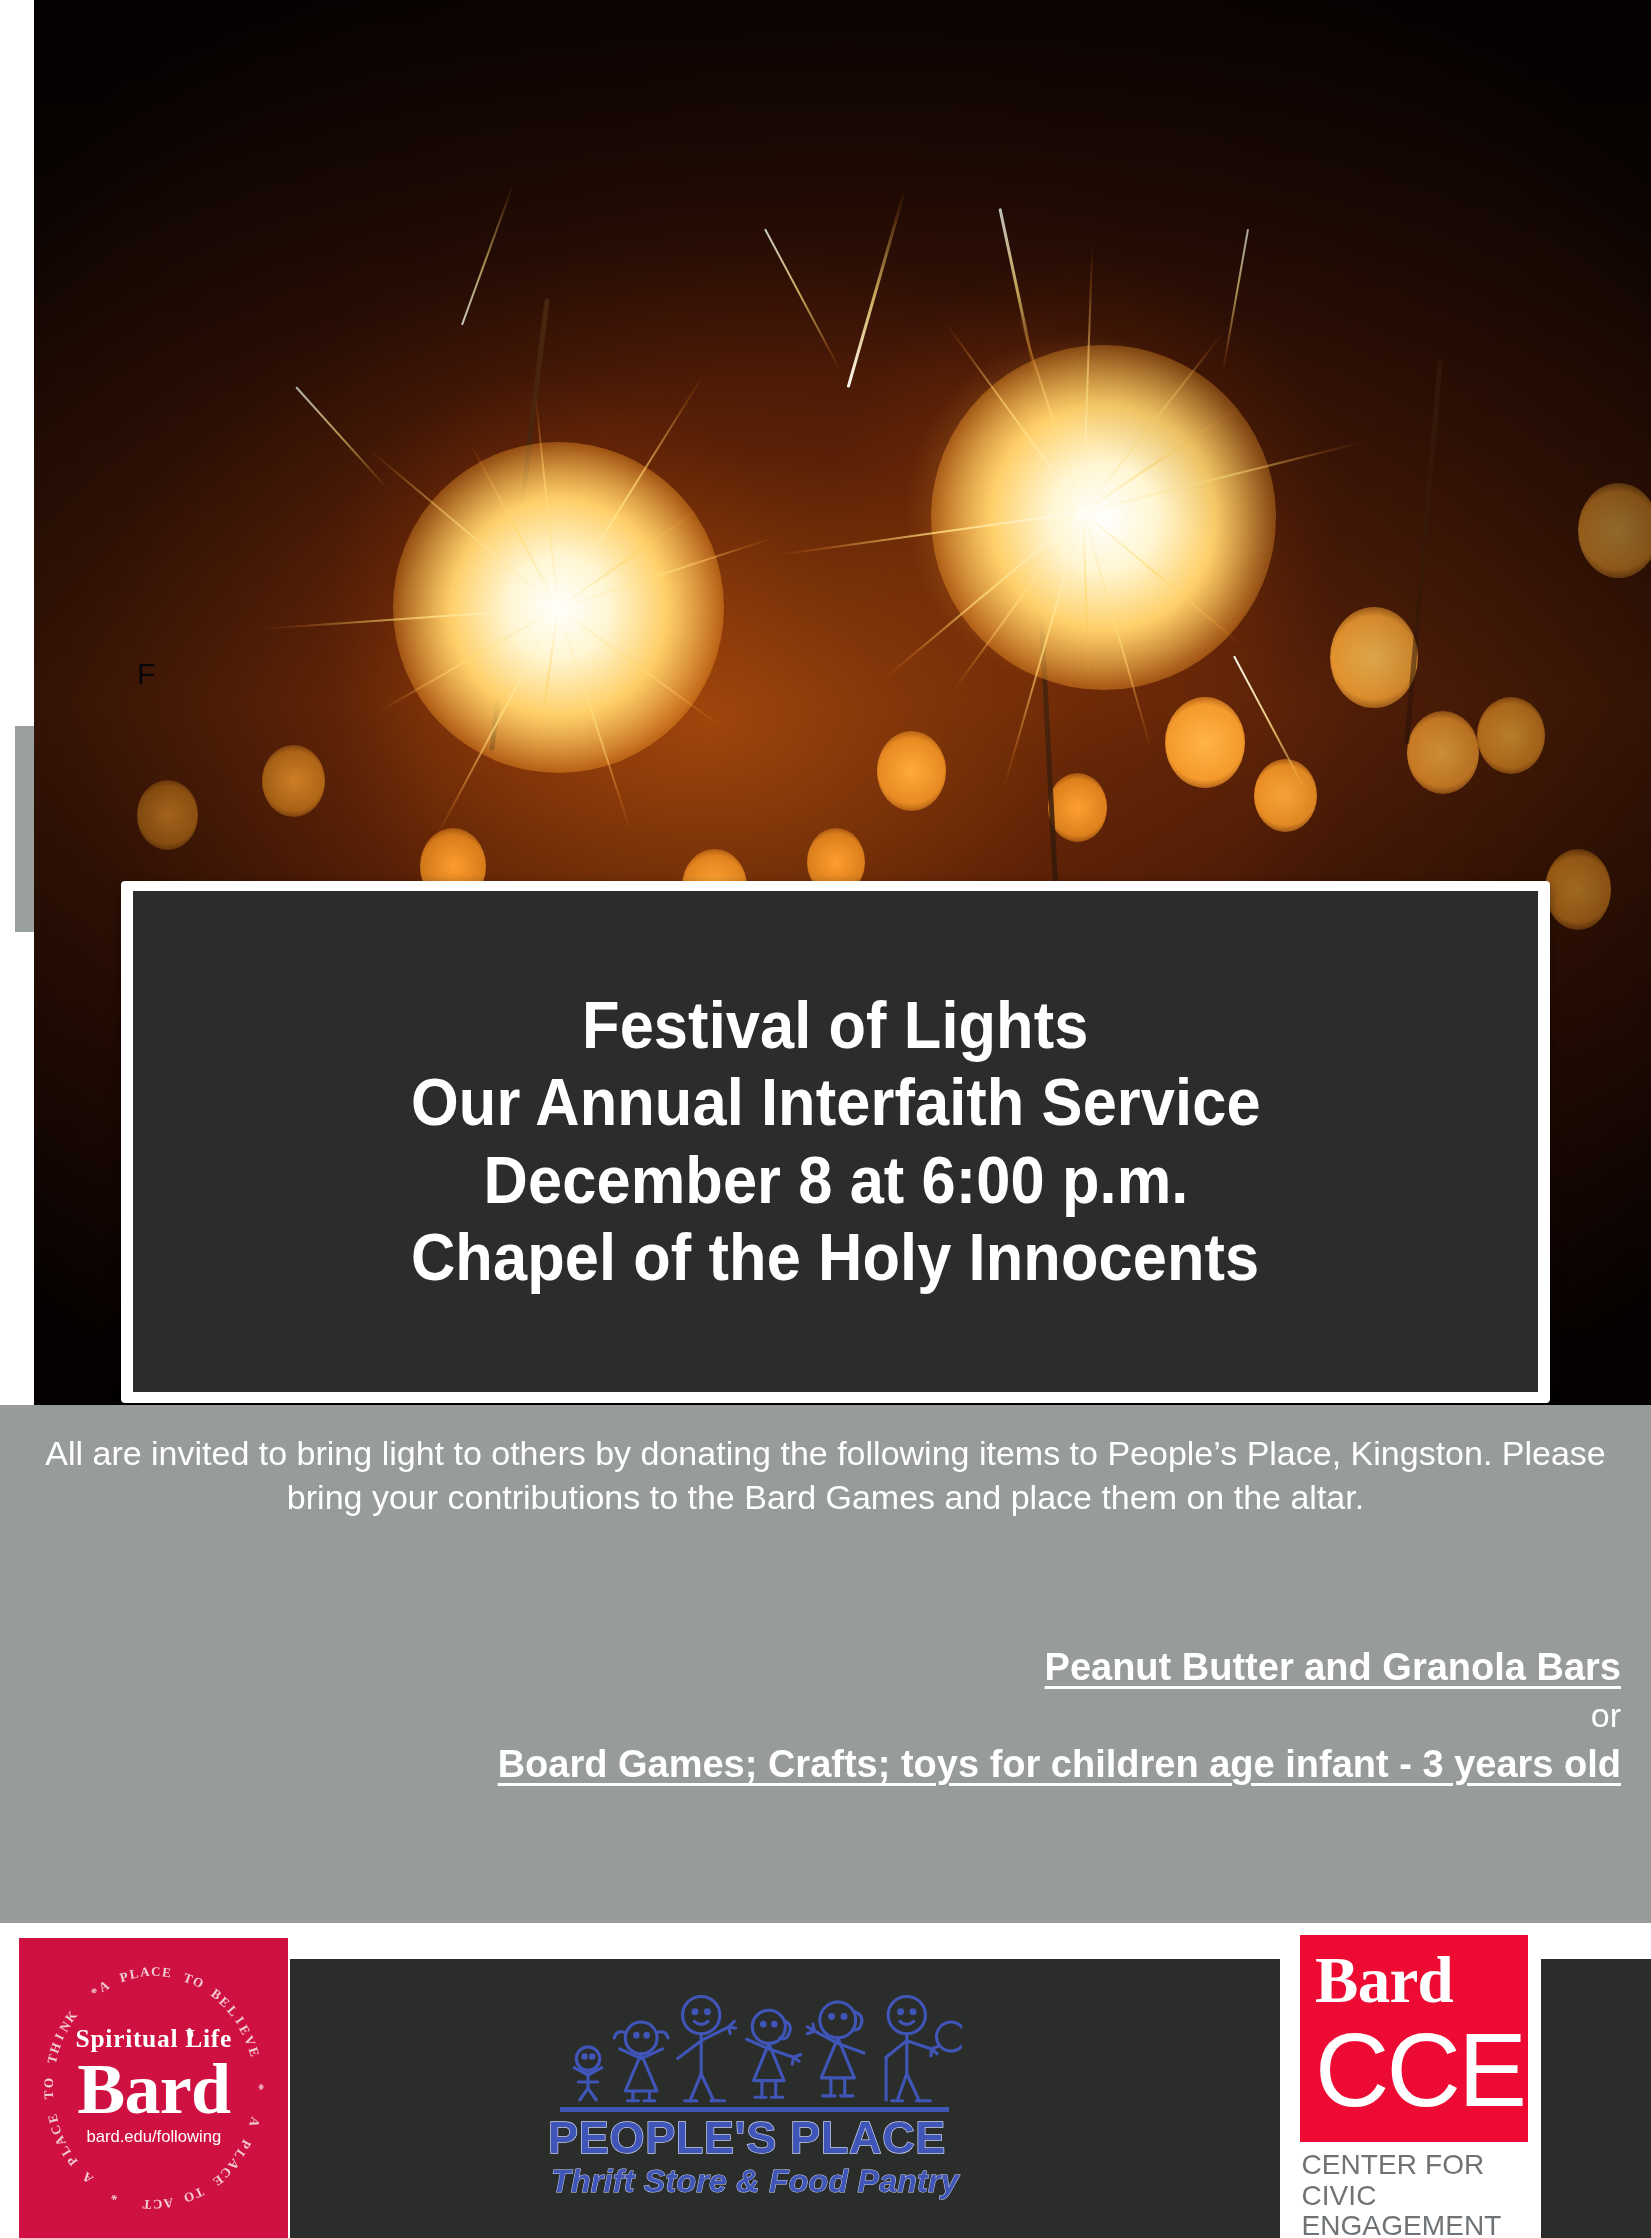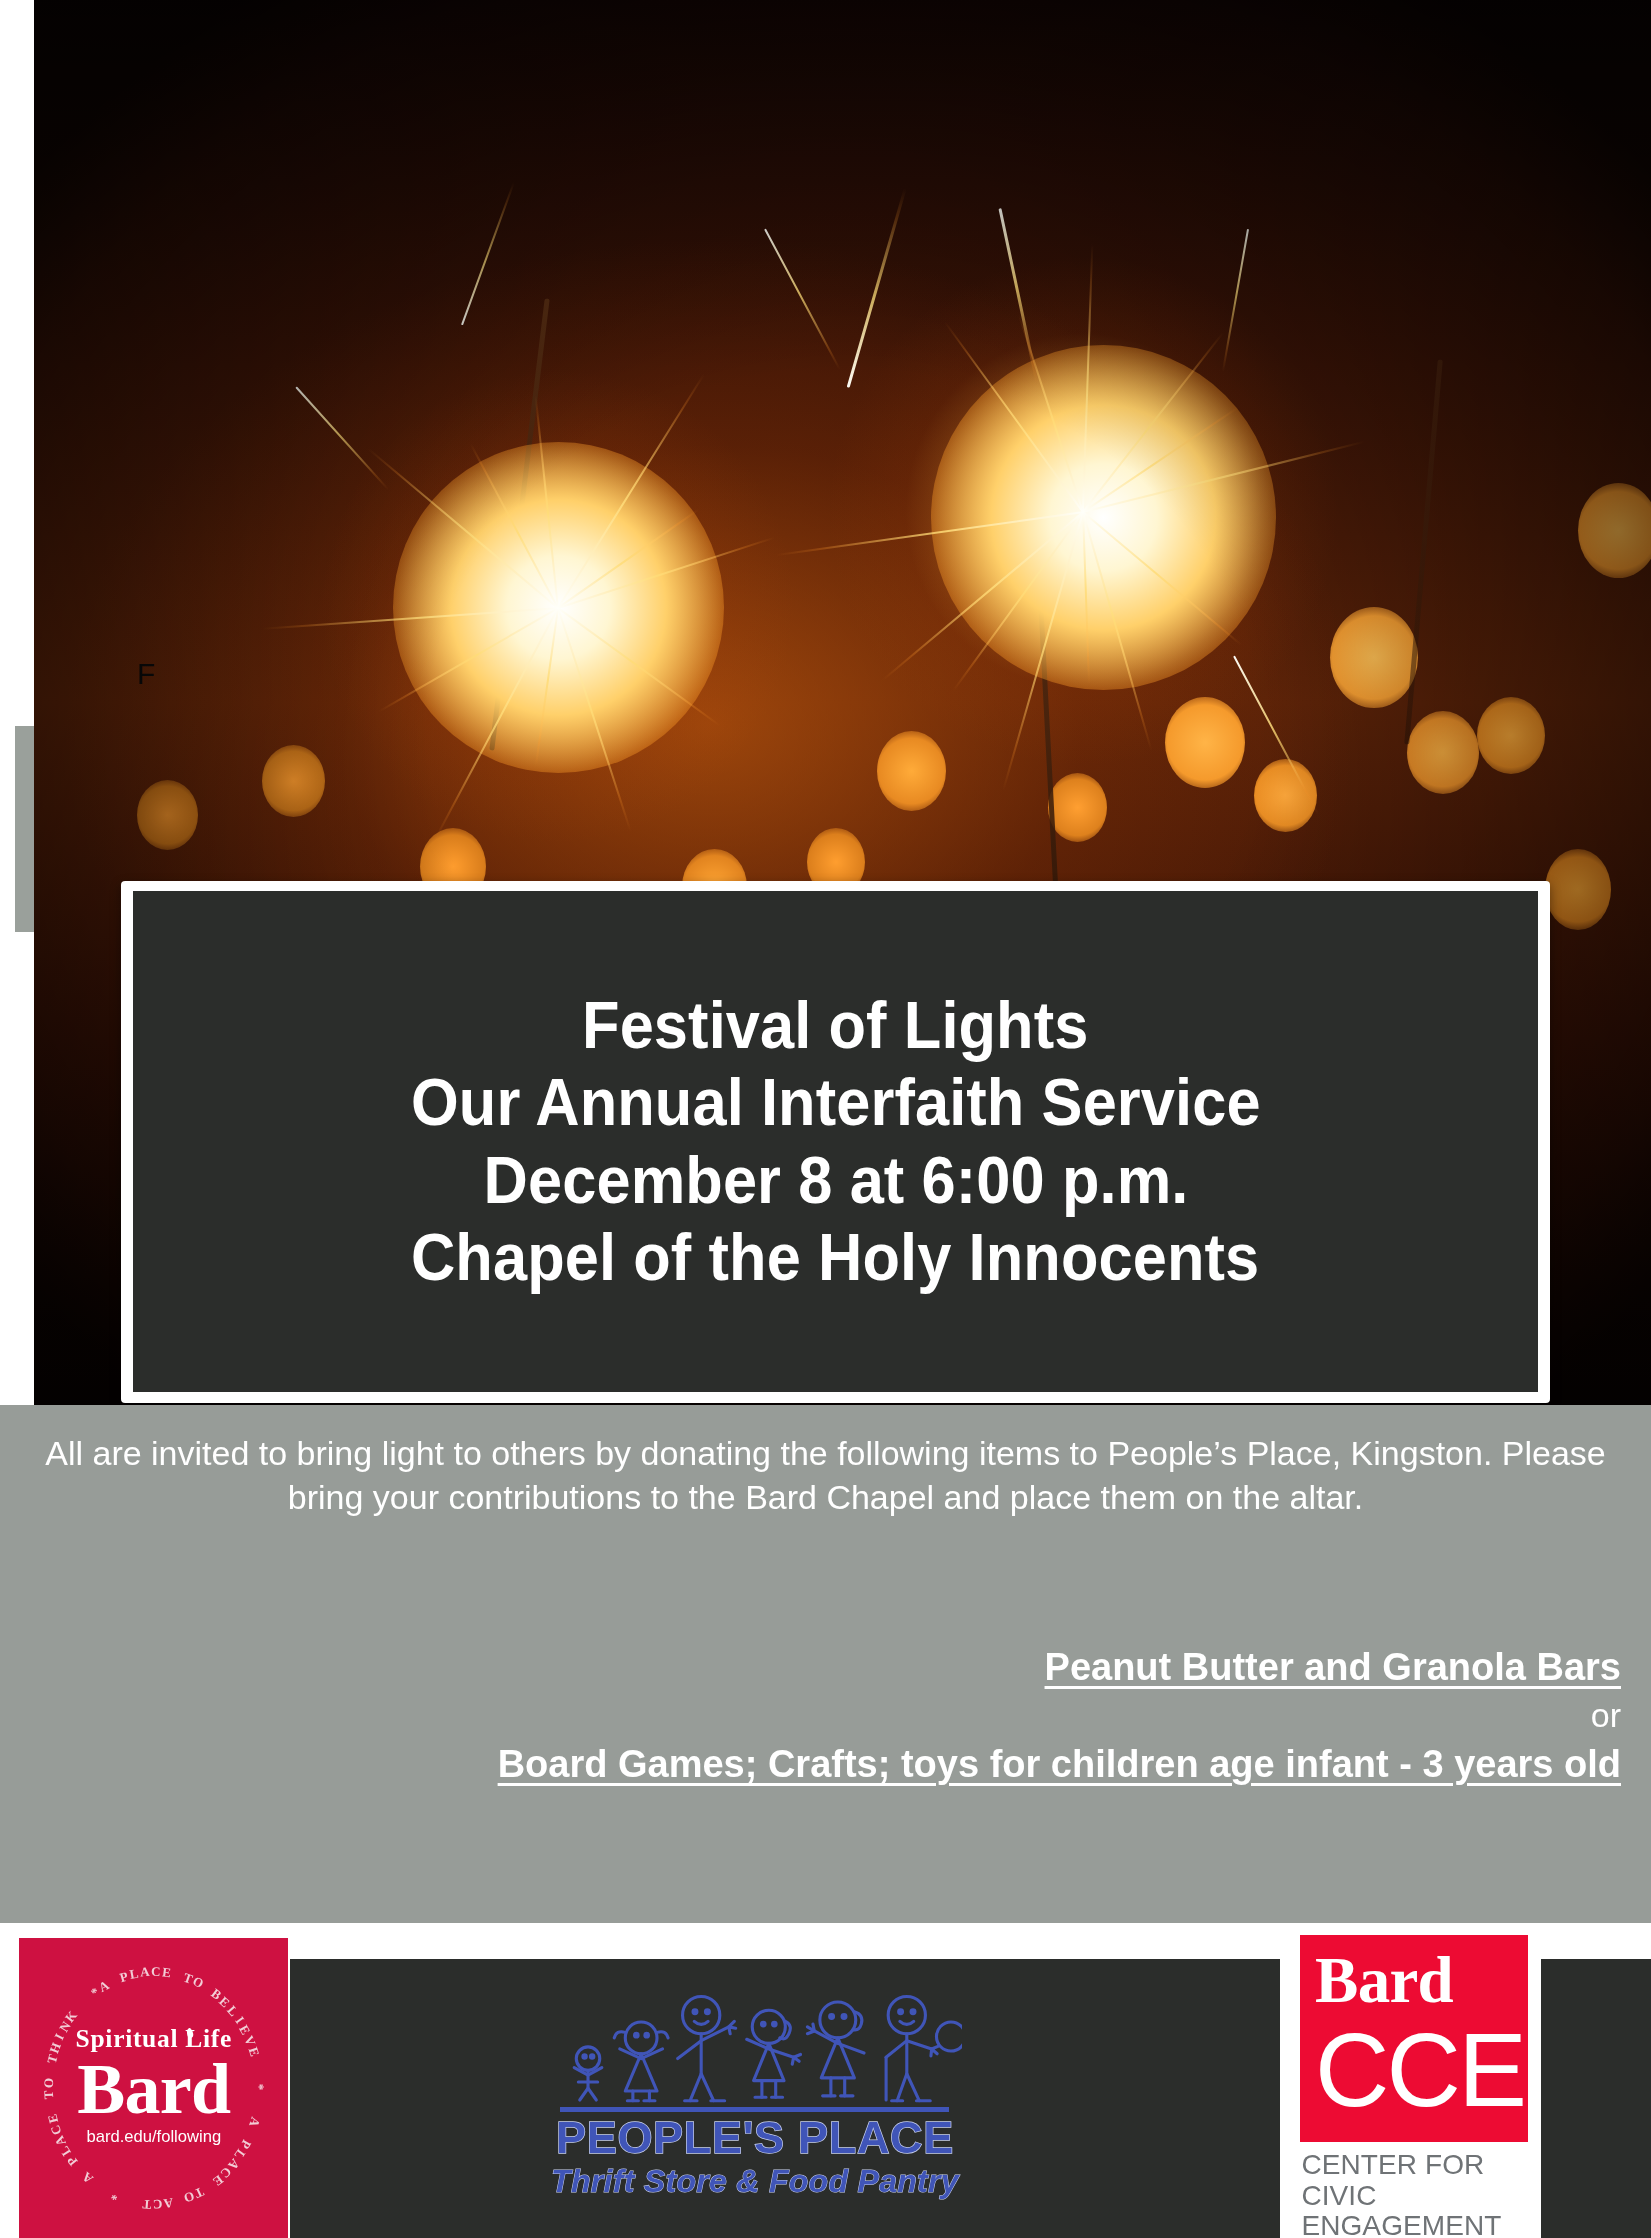--- a/index.html
+++ b/index.html
@@ -102,21 +102,21 @@
   .seal-sl{color:#ffffff;font-family:"Liberation Serif", serif;font-weight:700;font-size:25.5px;letter-spacing:0.7px;}
   .seal-bard{color:#ffffff;font-family:"Liberation Serif", serif;font-weight:700;font-size:72px;line-height:.98;letter-spacing:-0.7px;}
   .seal-url{color:#ffffff;font-family:"Liberation Sans", sans-serif;font-size:16.6px;margin-top:2.8px;}
   .flame{position:absolute;width:6.2px;height:10.3px;background:#ffffff;border-radius:50% 50% 50% 50%/60% 60% 40% 40%;
          transform:rotate(-12deg);}
 
   
   .pp{position:absolute;left:548px;top:54px;width:414px;height:238px;}
   .pp-figs{position:absolute;left:0;top:0;width:414px;height:128px;}
   .pp-rule{position:absolute;left:12.4px;top:130px;width:389px;height:4.8px;background:#4055b8;}
-  .pp-title{position:absolute;left:0;top:138px;width:414px;text-align:center;
+  .pp-title{position:absolute;left:0;top:138px;width:414px;
     color:#4055b8;font-family:"Liberation Sans", sans-serif;font-weight:700;font-size:45px;
     letter-spacing:0.7px;line-height:1;-webkit-text-stroke:1.4px #c9d2ef;paint-order:stroke fill;}
   .pp-sub{position:absolute;left:0;top:188px;width:414px;text-align:center;
     color:#4055b8;font-family:"Liberation Sans", sans-serif;font-weight:700;font-style:italic;
     font-size:32px;letter-spacing:0.3px;line-height:1;-webkit-text-stroke:1px #c9d2ef;paint-order:stroke fill;}
 
   
   .cce{position:absolute;left:1300px;top:12.4px;width:240px;height:303px;}
   .cce-sq{position:absolute;left:0;top:0;width:228px;height:207px;background:#ed0b33;}
   .cce-bard{position:absolute;left:15px;top:12.4px;color:#ffffff;font-family:"Liberation Serif", serif;
@@ -199,21 +199,21 @@
   <div class="title-frame">
     <div class="title-plate">
       <div class="title-line">Festival of Lights</div>
       <div class="title-line">Our Annual Interfaith Service</div>
       <div class="title-line">December 8 at 6:00 p.m.</div>
       <div class="title-line">Chapel of the Holy Innocents</div>
     </div>
   </div>
 
   <div class="gray-band">
-    <div class="body-copy">All are invited to bring light to others by donating the following items to People’s Place, Kingston. Please bring your contributions to the Bard Chapel and place them on the altar.</div>
+    <div class="body-copy">All are invited to bring light to others by donating the following items to People’s Place, Kingston. Please bring your contributions to the Bard Games and place them on the altar.</div>
     <div class="donate-block">
       <div class="donate-item">Peanut Butter and Granola Bars</div>
       <div class="donate-or">or</div>
       <div class="donate-item">Board Games; Crafts; toys for children age infant - 3 years old</div>
     </div>
   </div>
 
   <div class="footer">
     <div class="footer-bar"></div>
     <div class="footer-bar-right"></div>

